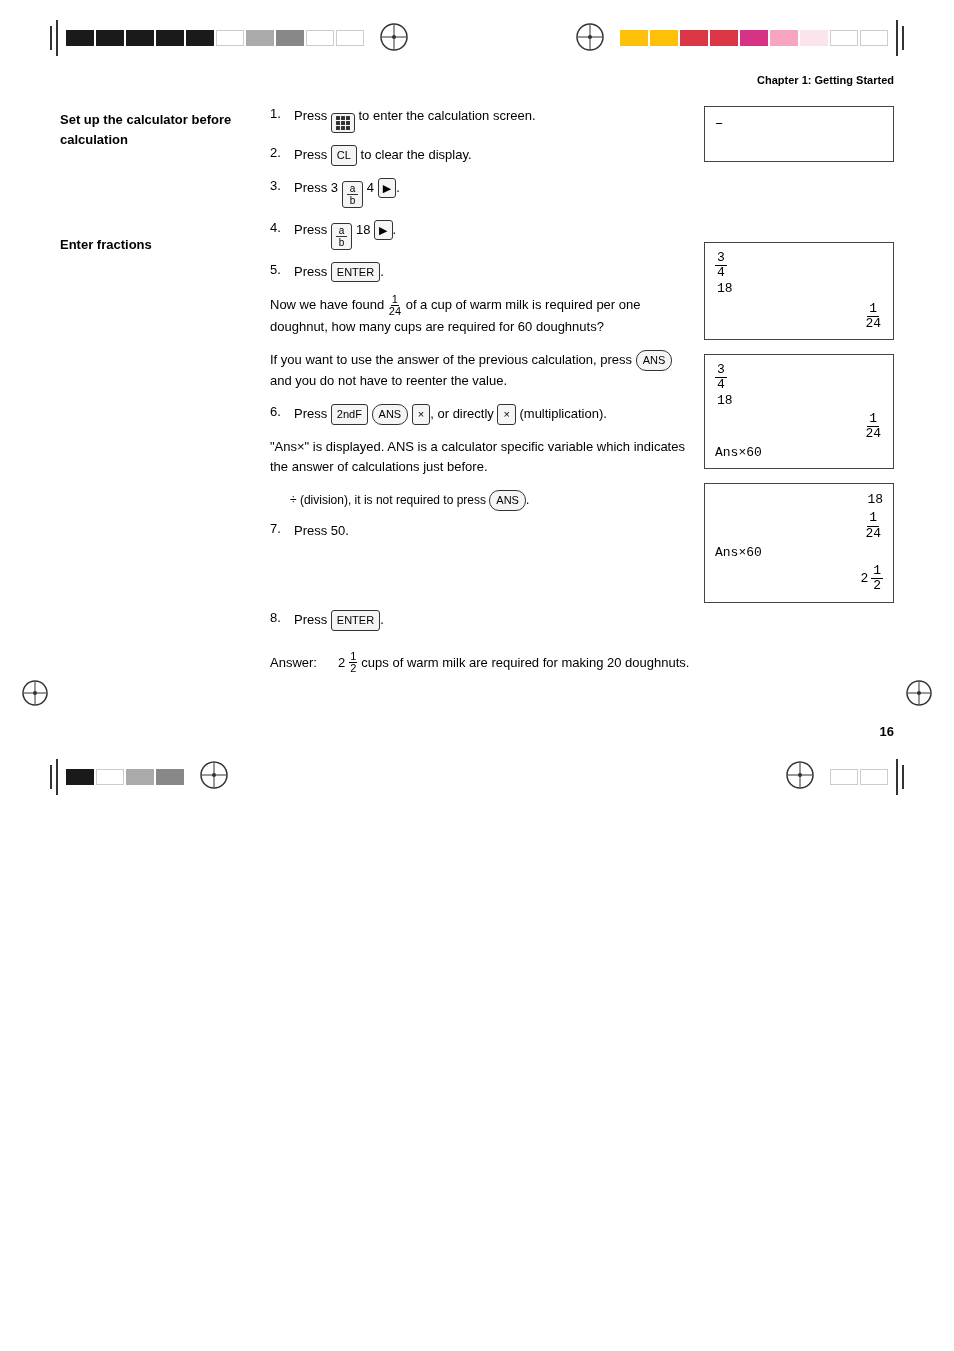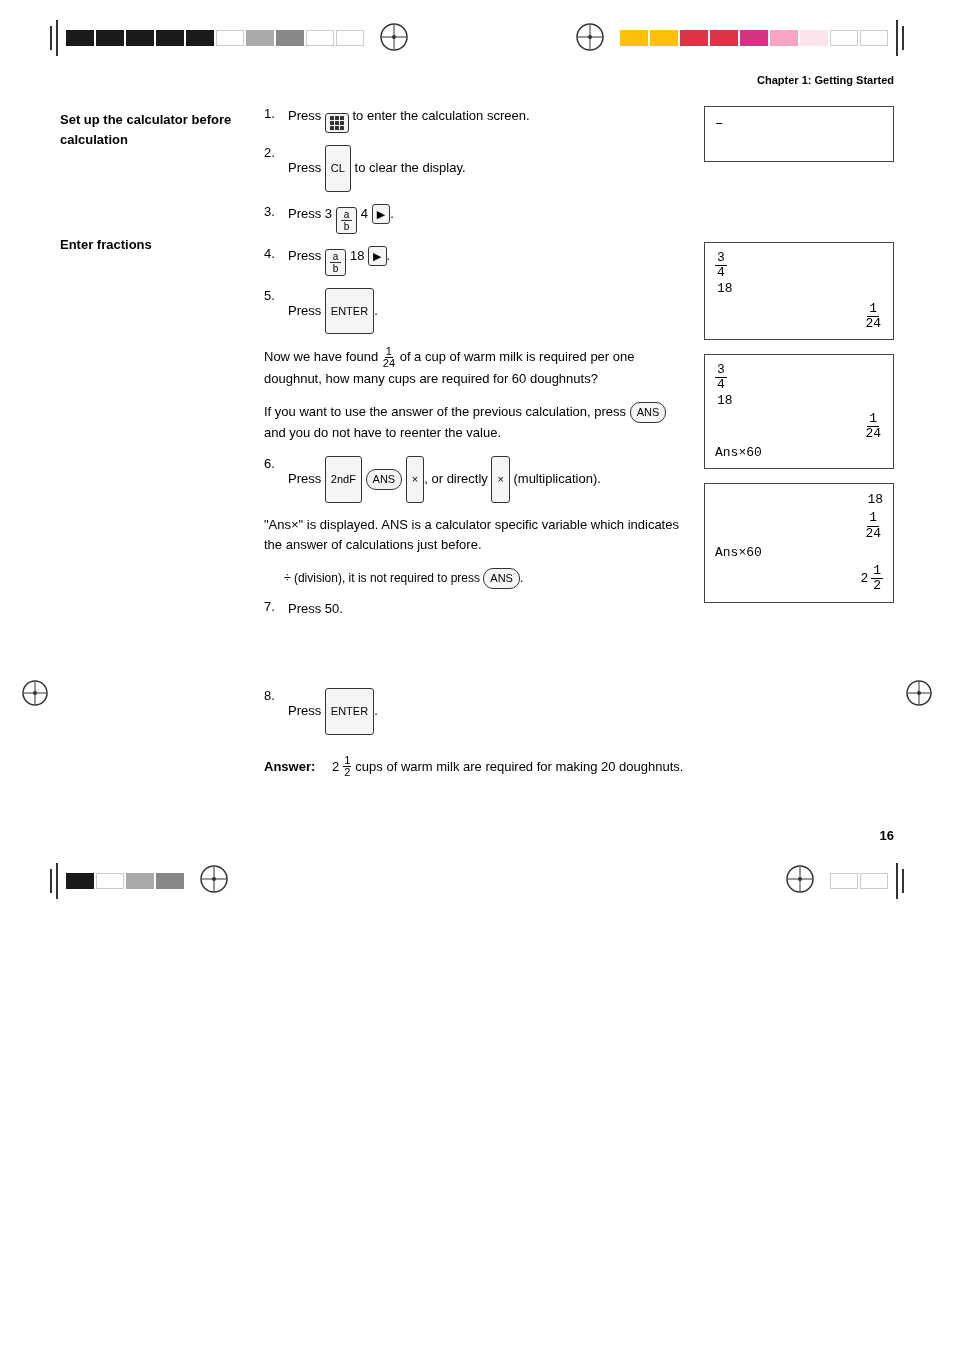--- a/index.html
+++ b/index.html
@@ -40,21 +40,21 @@
       flex: 1;
     }
 
     
     .kbd {
       display: inline-flex;
       align-items: center;
       justify-content: center;
       border: 1px solid #333;
       border-radius: 3px;
-      padding: 14px 5px;
+      padding: 1px 5px;
       font-size: 11px;
       background: #f5f5f5;
       font-family: Arial, sans-serif;
       white-space: nowrap;
     }
 
     .kbd-frac {
       display: inline-flex;
       flex-direction: column;
       align-items: center;
@@ -132,21 +132,21 @@
     
     .answer-section {
       display: flex;
       align-items: baseline;
       gap: 8px;
       margin-top: 20px;
       font-size: 13px;
     }
 
     .answer-label {
-      font-weight: bold;
+      font-weight: normal;
       min-width: 60px;
     }
 
     .asterisk-note {
       font-size: 12px;
       line-height: 1.5;
       margin-bottom: 6px;
       padding-left: 10px;
     }
 
@@ -165,21 +165,21 @@
       gap: 1px;
       vertical-align: middle;
     }
     .grid-cell {
       background: #333;
       border-radius: 0.5px;
     }
 
     .two-col-main {
       display: flex;
-      gap: 9px;
+      gap: 15px;
       align-items: flex-start;
       justify-content: center;
     }
 
     .display-box {
       border: 1.5px solid #444;
       min-height: 60px;
       padding: 8px 10px;
       margin-bottom: 14px;
       font-family: 'Courier New', monospace;

